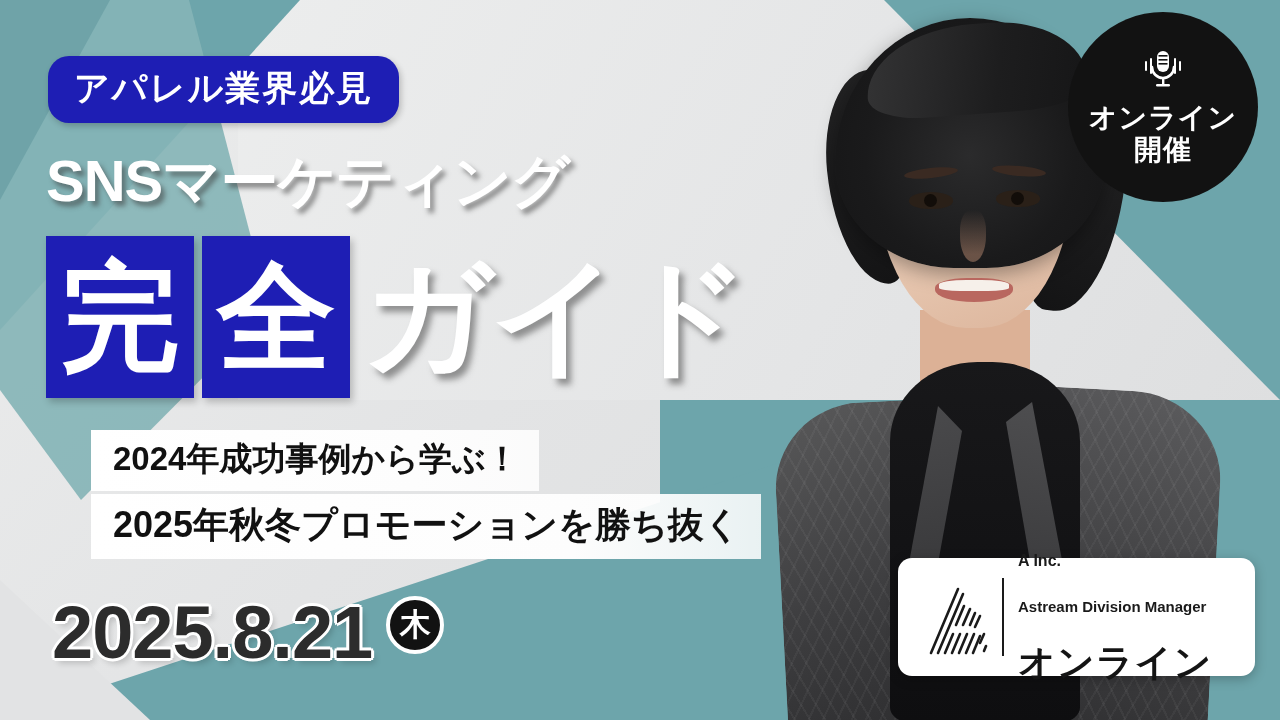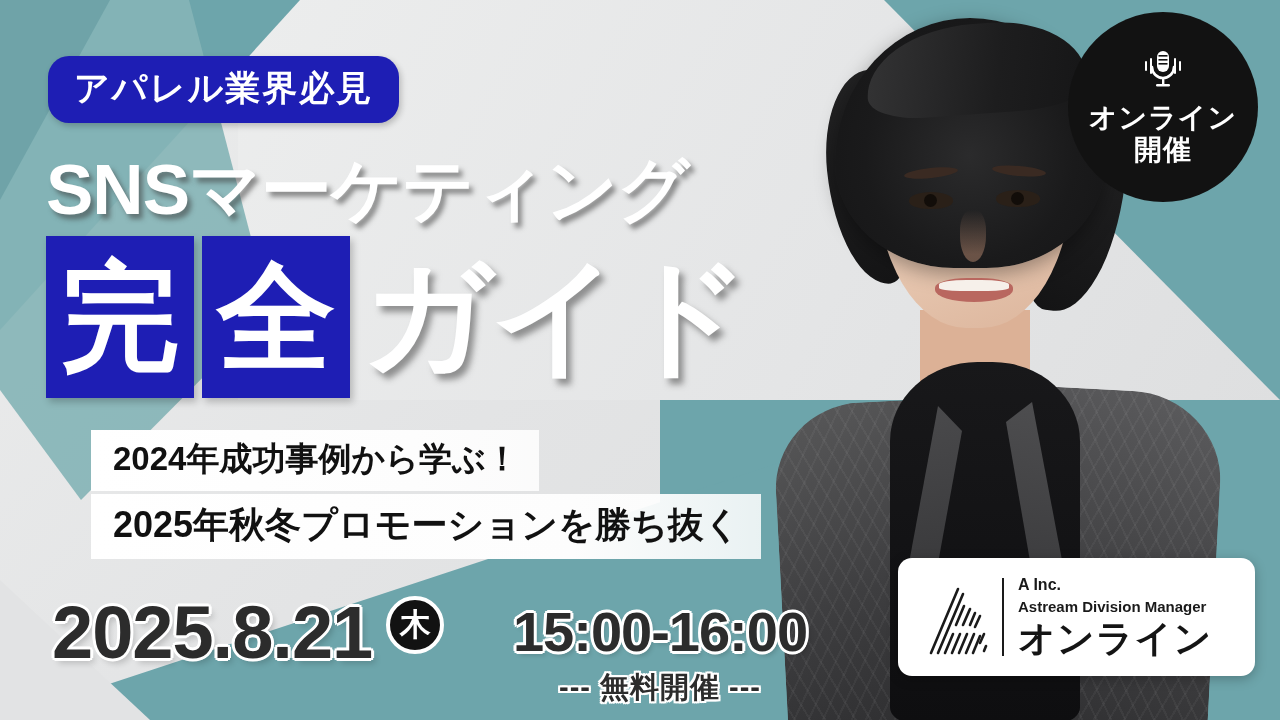--- a/index.html
+++ b/index.html
@@ -279,21 +279,21 @@
     font-weight: 700;
     letter-spacing: 2px;
     padding: 9px 26px 11px 26px;
     box-shadow: 2px 3px 6px rgba(0,0,0,0.22);
     border-radius: 21px;
   }
 
   .title-main {
     position: absolute;
     left: 46px; top: 143px;
-    font-size: 71px;
+    font-size: 58px;
     font-weight: 800;
     color: #ffffff;
     letter-spacing: -1px;
     text-shadow: 4px 5px 5px rgba(60,60,60,0.55);
     white-space: nowrap;
   }
 
   .title-big {
     position: absolute;
     left: 46px; top: 236px;
@@ -423,20 +423,21 @@
     height: 78px;
     background: #1a1a1a;
     margin: 0 14px 0 4px;
     flex: 0 0 auto;
   }
   .sc-info {
     display: flex;
     flex-direction: column;
     flex: 1 1 auto;
     min-width: 0;
+    gap: 24px;
   }
   .sc-company {
     font-size: 16px;
     font-weight: 700;
     color: #1a1a1a;
     line-height: 1.35;
   }
   .sc-role {
     font-size: 15px;
     font-weight: 700;
@@ -526,24 +527,20 @@
   </div>
 
   <div class="sub-line sub-line-1">2024年成功事例から学ぶ！</div>
   <div class="sub-line sub-line-2">2025年秋冬プロモーションを勝ち抜く</div>
 
   <div class="date-row">
     <span class="date-text">2025.8.21</span>
     <span class="day-circle">木</span>
   </div>
 
-  <div class="time-block">
-    <div class="time-text">15:00-16:00</div>
-    <div class="free-text">--- 無料開催 ---</div>
-  </div>
 
   <div class="speaker-card">
     <span class="sc-logo">
       <svg width="74" height="84" viewBox="0 0 74 84" xmlns="http://www.w3.org/2000/svg">
         <g stroke="#1a1a1a" stroke-width="2.6" stroke-linecap="round">
           <line x1="13" y1="78" x2="40" y2="14"></line>
           <line x1="20" y1="78" x2="45" y2="19"></line>
           <line x1="27" y1="78" x2="35" y2="59"></line>
           <line x1="34" y1="78" x2="42" y2="59"></line>
           <line x1="41" y1="78" x2="49" y2="59"></line>

